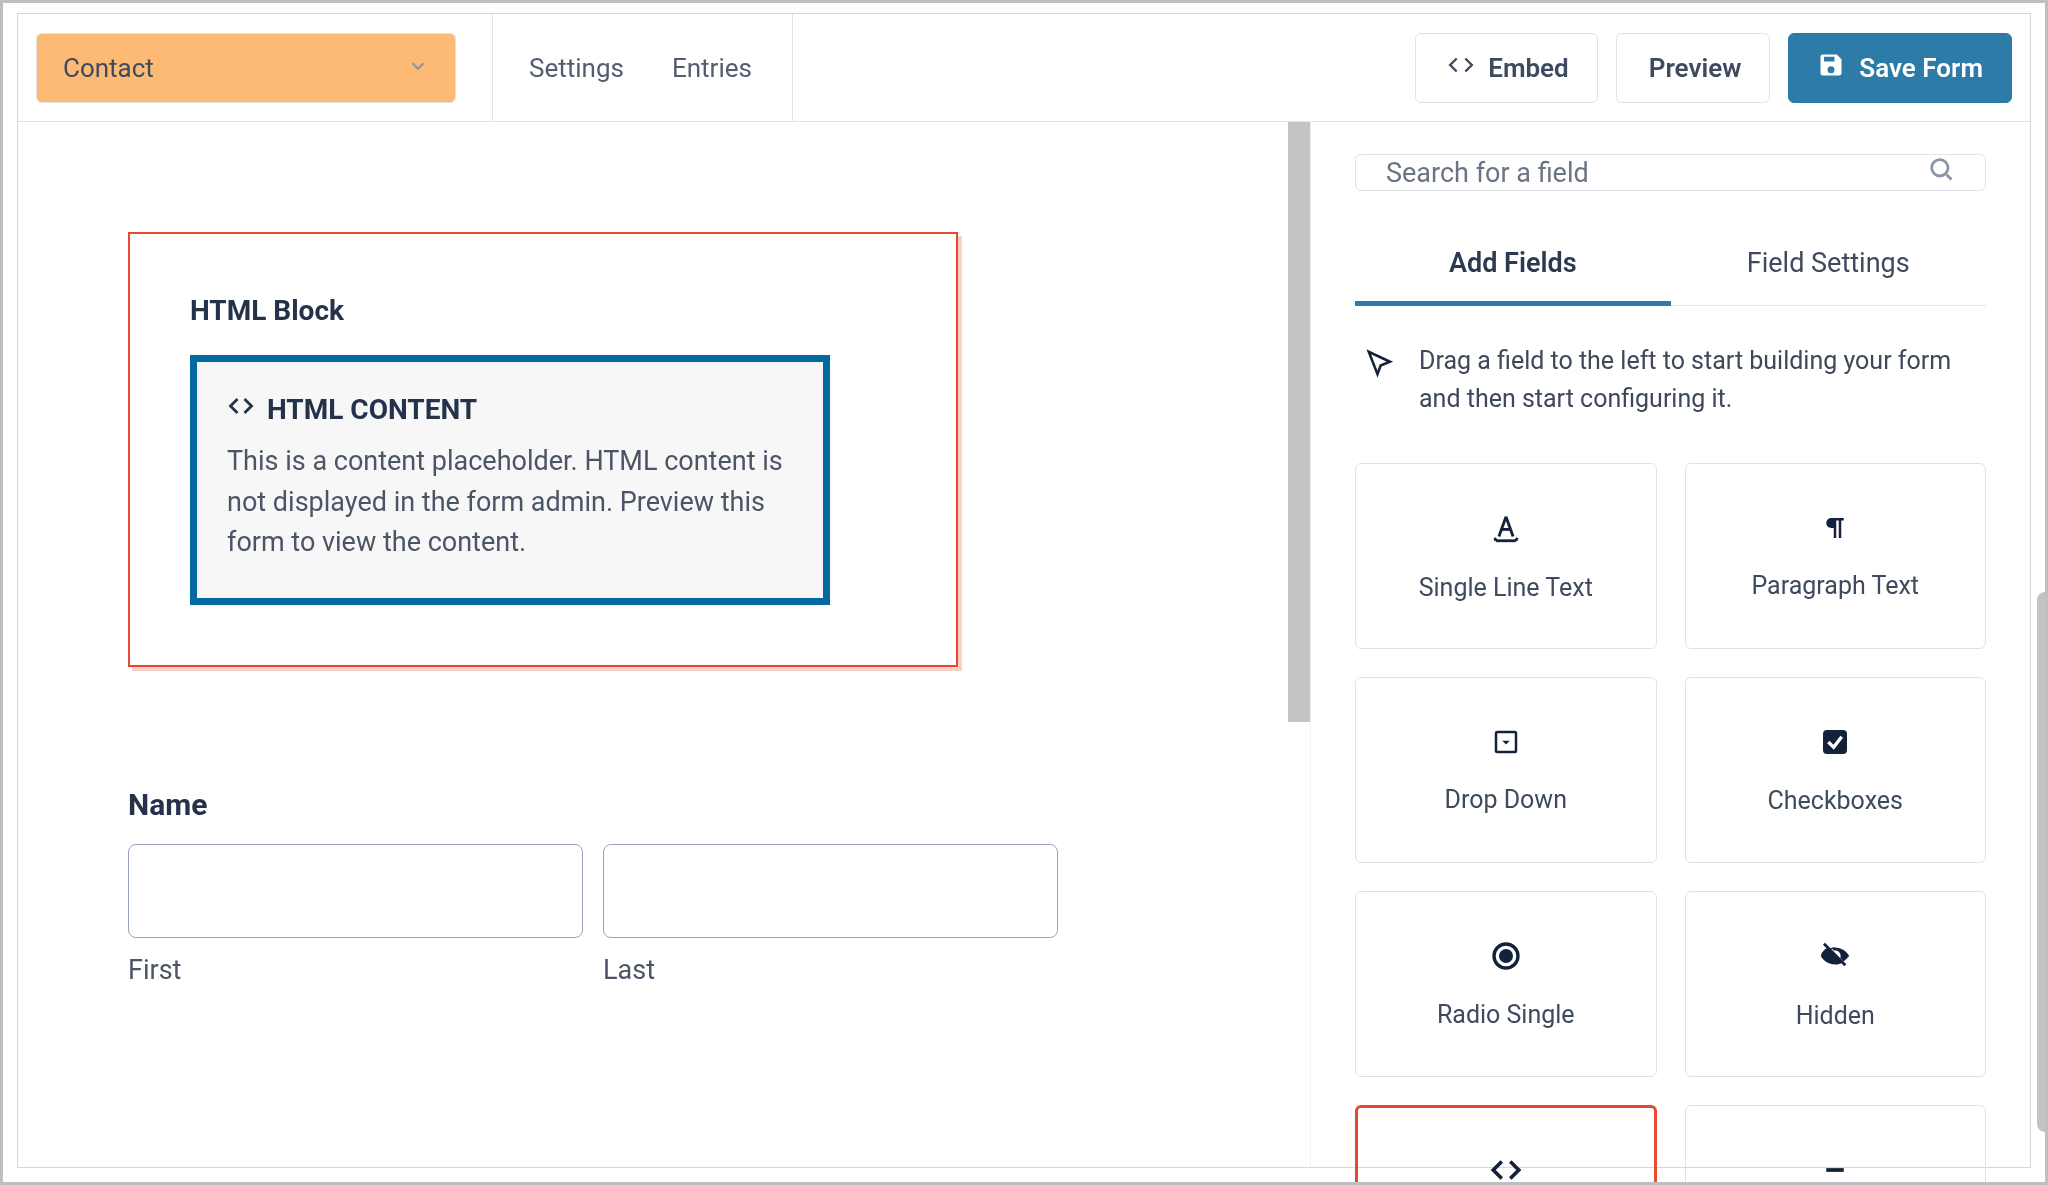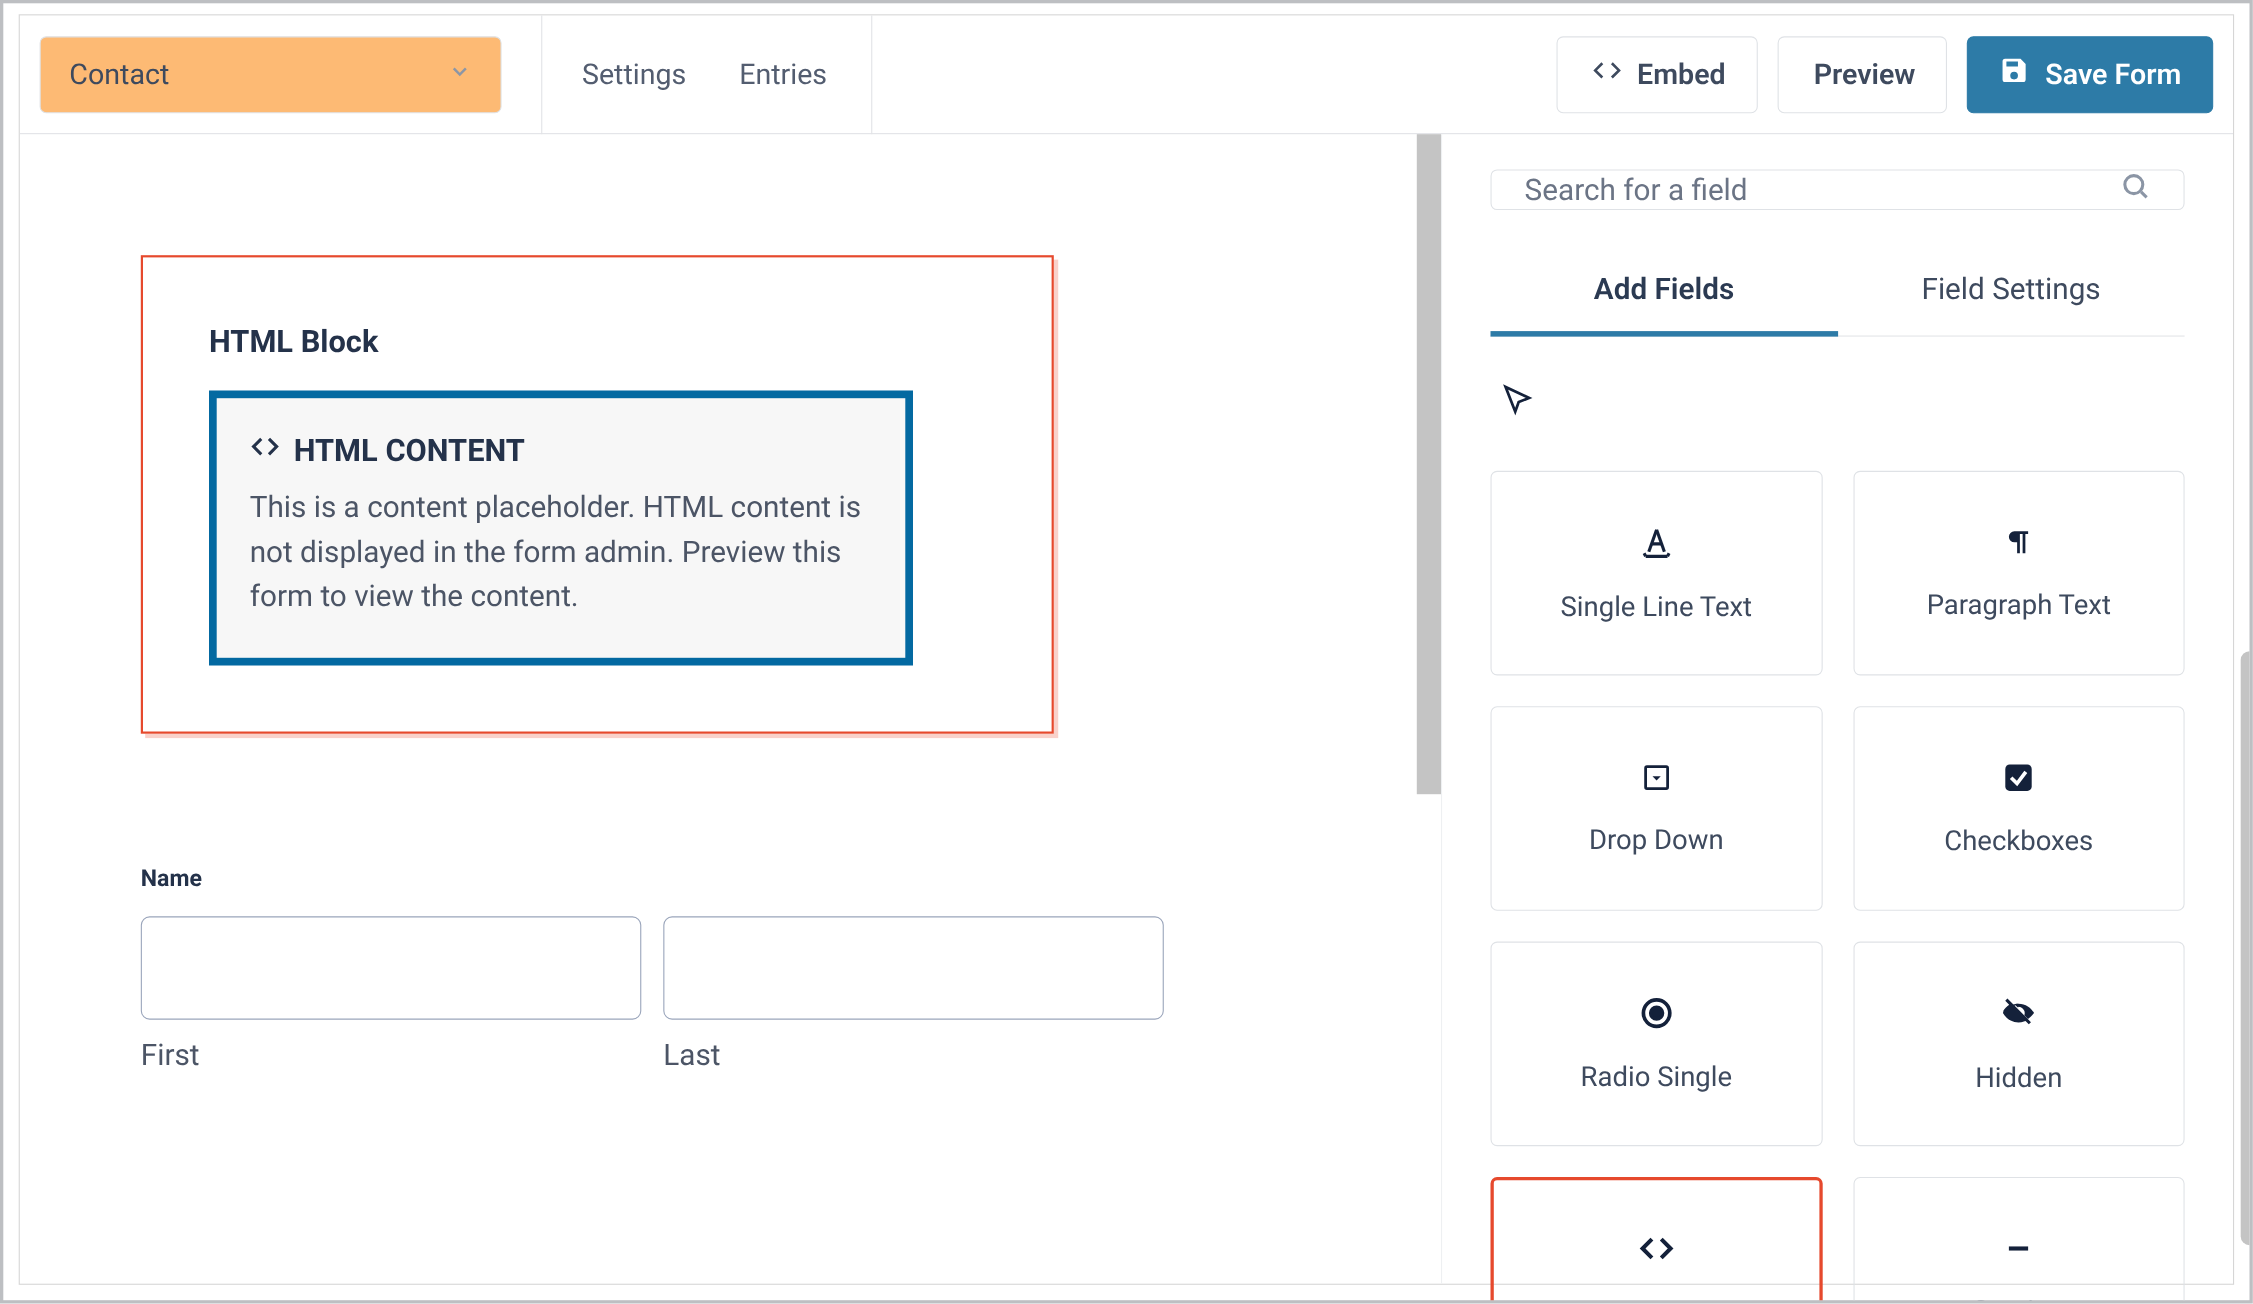--- a/index.html
+++ b/index.html
@@ -151,21 +151,21 @@
     font-size:27px;
     color:#4c5566;
     line-height:1.5;
   }
 
   .name-section {
     margin-top:120px;
     width:930px;
   }
   .name-label {
-    font-size:21px;
+    font-size:30px;
     font-weight:700;
     color:#24324a;
     margin-bottom:22px;
   }
   .name-inputs {
     display:flex;
     gap:20px;
   }
   .name-field {
     flex:1;
@@ -378,20 +378,21 @@
           <div class="tab active">Add Fields</div>
           <div class="tab">Field Settings</div>
         </div>
 
         <div class="hint-row">
           <span>
             <svg width="30" height="30" viewBox="0 0 24 24" fill="none" stroke="#14213a" stroke-width="2">
                 <path d="M3 3l7 18 2.5-7L20 11 3 3z"></path>
               </svg>
           </span>
+          <div class="hint-text">Drag a field to the left to start building your form and then start configuring it.</div>
         </div>
 
         <div class="field-grid">
 
           <div class="field-tile">
             <span class="tile-icon">
               <svg width="34" height="34" viewBox="0 0 24 24" fill="none" stroke="#14213a" stroke-width="2">
                   <path d="M12 4 L7 18"></path>
                   <path d="M12 4 L17 18"></path>
                   <line x1="9" y1="13" x2="15" y2="13"></line>

